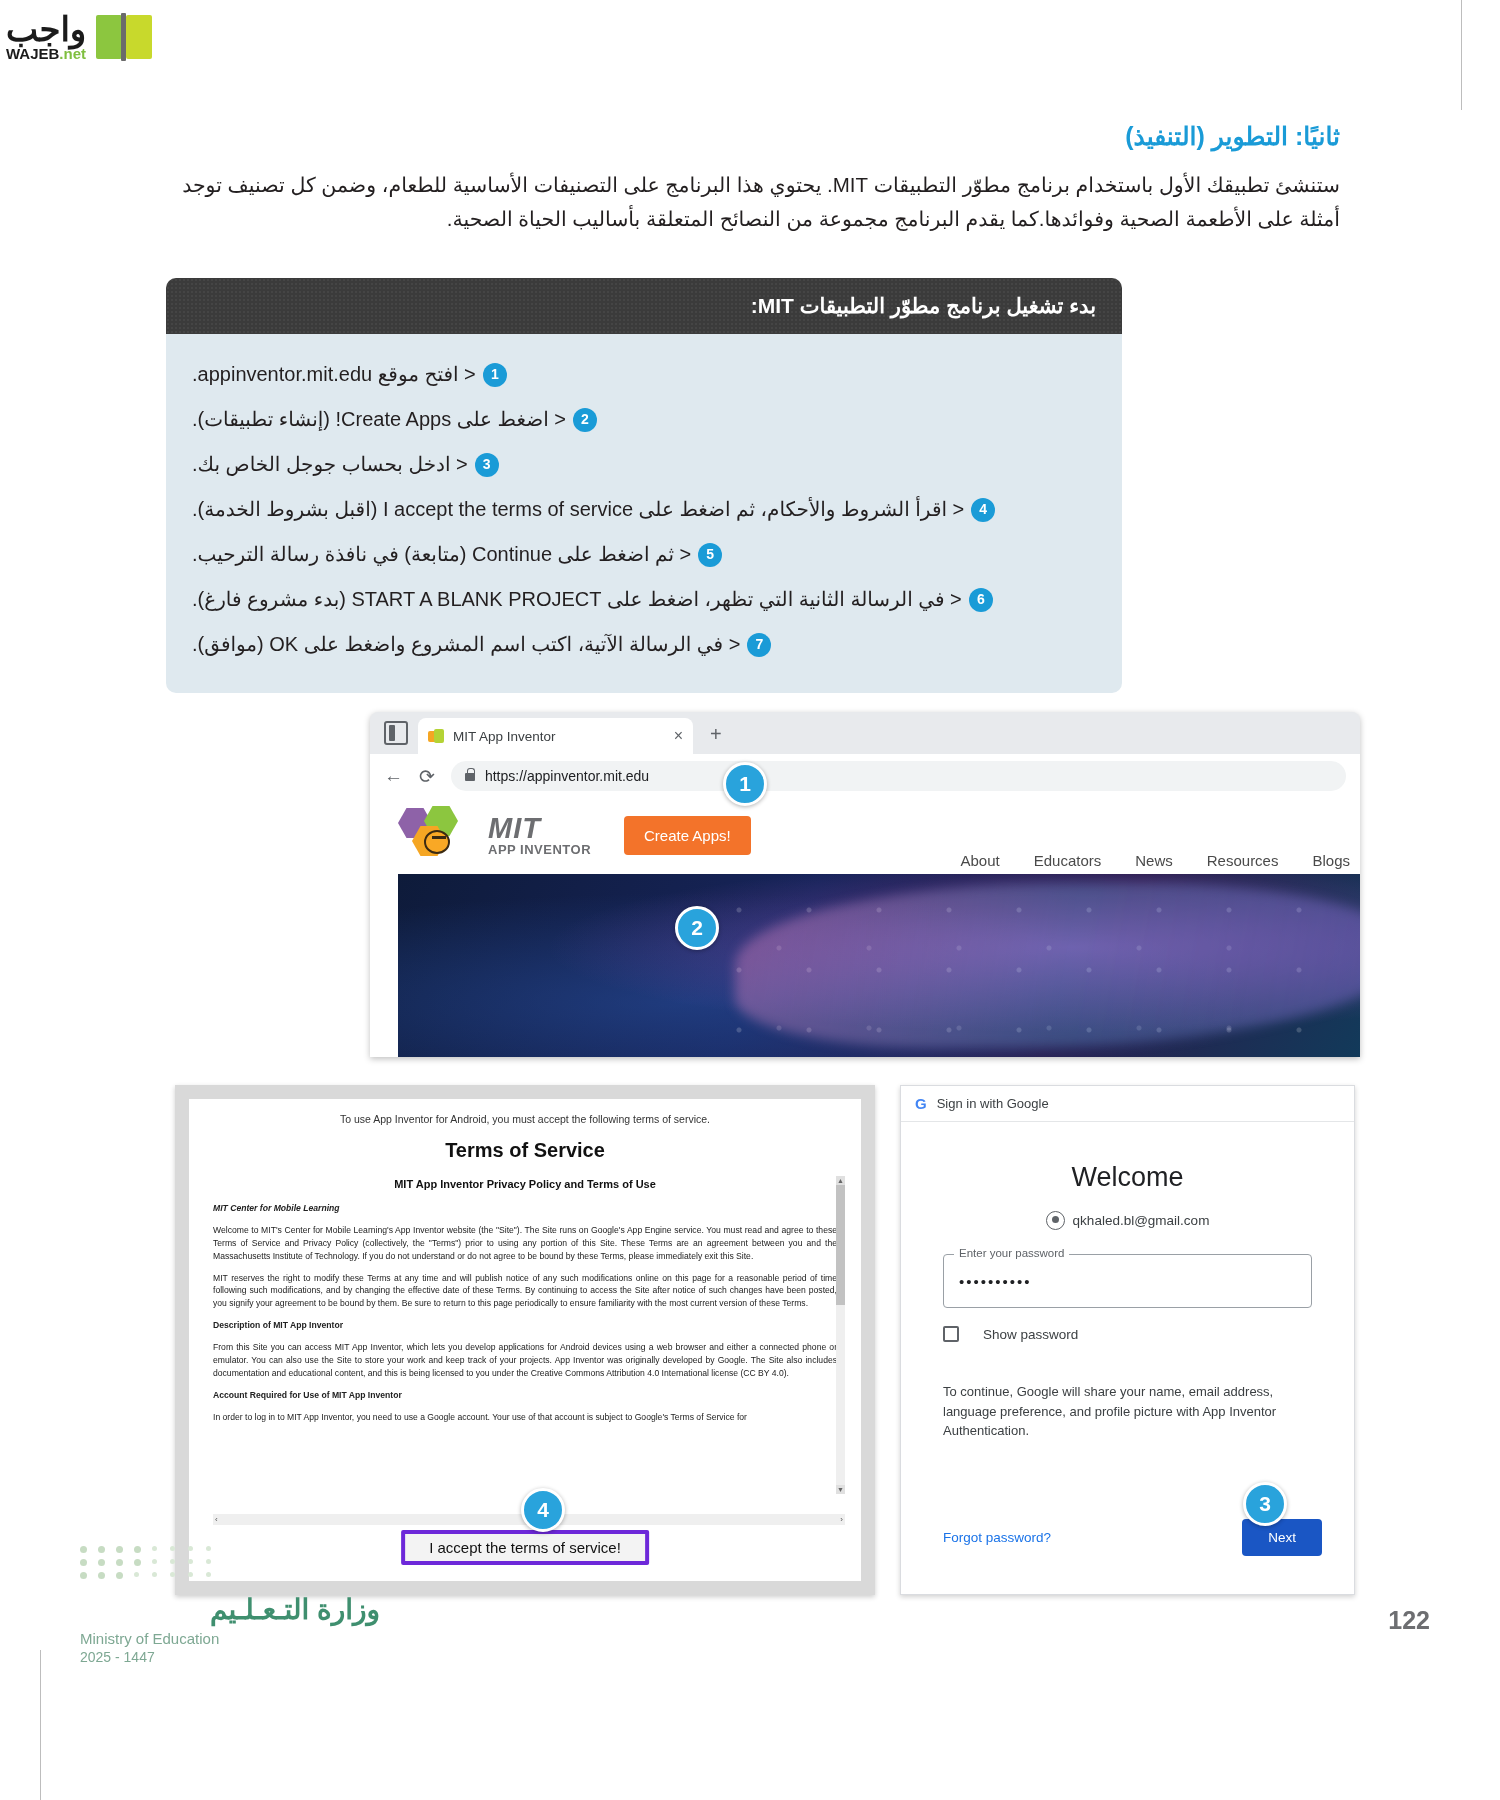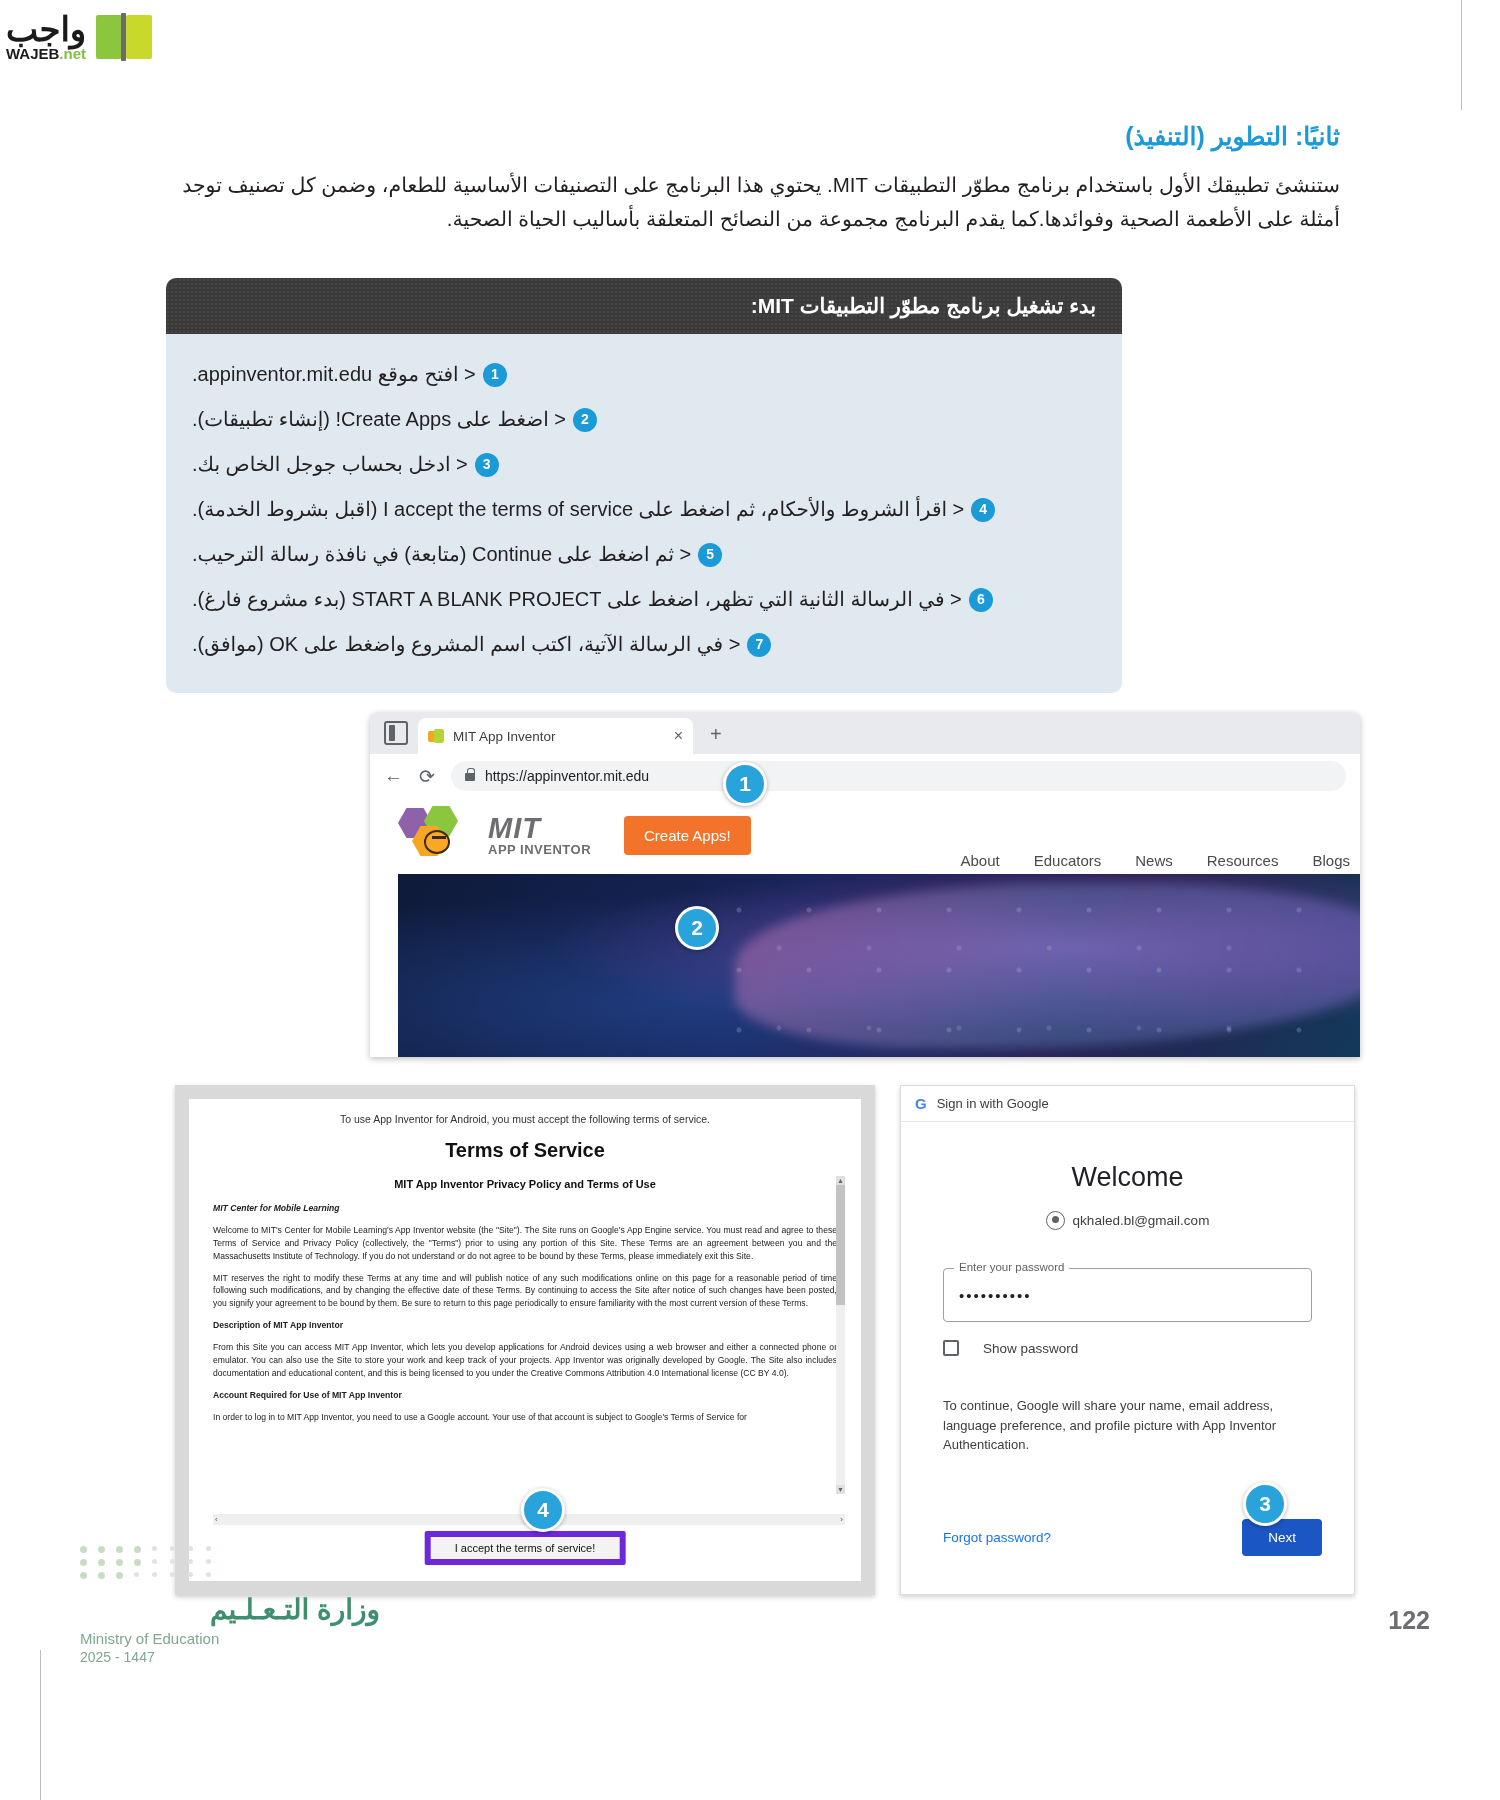--- a/index.html
+++ b/index.html
@@ -223,21 +223,21 @@
   .vscroll .thumb { position: absolute; top: 0; left: 0; width: 9px; height: 120px; background: #c2c2c2; }
   .vscroll .up, .vscroll .dn { position:absolute; left:0; width:9px; height:9px; background:#e0e0e0; font-size:7px; text-align:center; color:#666; line-height:9px;}
   .vscroll .up { top:-9px; } .vscroll .dn { bottom:-9px; }
   .hscroll {
     position: absolute; left: 24px; right: 16px; bottom: 56px; height: 11px; background: #efefef;
     display: flex; justify-content: space-between; align-items: center; padding: 0 2px;
     font-size: 8px; color: #555;
   }
   .accept-btn {
     position: absolute; left: 50%; transform: translateX(-50%); bottom: 16px;
-    border: 6px solid #6d28d9; background: #f3f3f3; font-size: 11px; padding: 5px 24px; color: #111;
+    border: 4px solid #6d28d9; background: #f3f3f3; font-size: 15px; padding: 5px 24px; color: #111;
     border-radius: 2px; cursor: pointer;
   }
 
   
   .gsi {
     position: absolute; left: 900px; top: 1085px;
     width: 455px; height: 510px; background: #fff;
     border: 1px solid #dadce0; box-shadow: 0 2px 5px rgba(0,0,0,.18);
   }
   .gsi-head {
@@ -248,21 +248,21 @@
   .g-logo { font-size: 15px; font-weight: bold; color: #4285f4; }
   .gsi-body { padding: 40px 42px 0; text-align: left; }
   .gsi-welcome { font-size: 27px; color: #202124; text-align: center; font-weight: 400; }
   .gsi-acct {
     margin: 18px auto 0; display: flex; align-items: center; justify-content: center; gap: 8px;
     font-size: 13.5px; color: #3c4043;
   }
   .gsi-avatar { width: 19px; height: 19px; border-radius: 50%; border: 1.5px solid #5f6368; position: relative; }
   .gsi-avatar:after { content:""; position:absolute; left:5px; top:3.5px; width:7px; height:7px; border-radius:50%; background:#5f6368;}
   .gsi-field {
-    margin-top: 38px; border: 1px solid #9aa0a6; border-radius: 4px; height: 54px;
+    margin-top: 24px; border: 1px solid #9aa0a6; border-radius: 4px; height: 54px;
     position: relative; padding: 0 15px; display: flex; align-items: center;
   }
   .gsi-label {
     position: absolute; top: -8px; left: 10px; background: #fff; padding: 0 5px;
     font-size: 11.5px; color: #5f6368;
   }
   .gsi-dots { font-size: 15px; letter-spacing: 2px; color: #202124; }
   .gsi-show { margin-top: 18px; display: flex; align-items: center; gap: 24px; font-size: 13.5px; color: #3c4043; }
   .gsi-check { width: 16px; height: 16px; border: 2px solid #5f6368; border-radius: 2px; }
   .gsi-note { margin-top: 40px; font-size: 13px; line-height: 1.5; color: #3c4043; }

